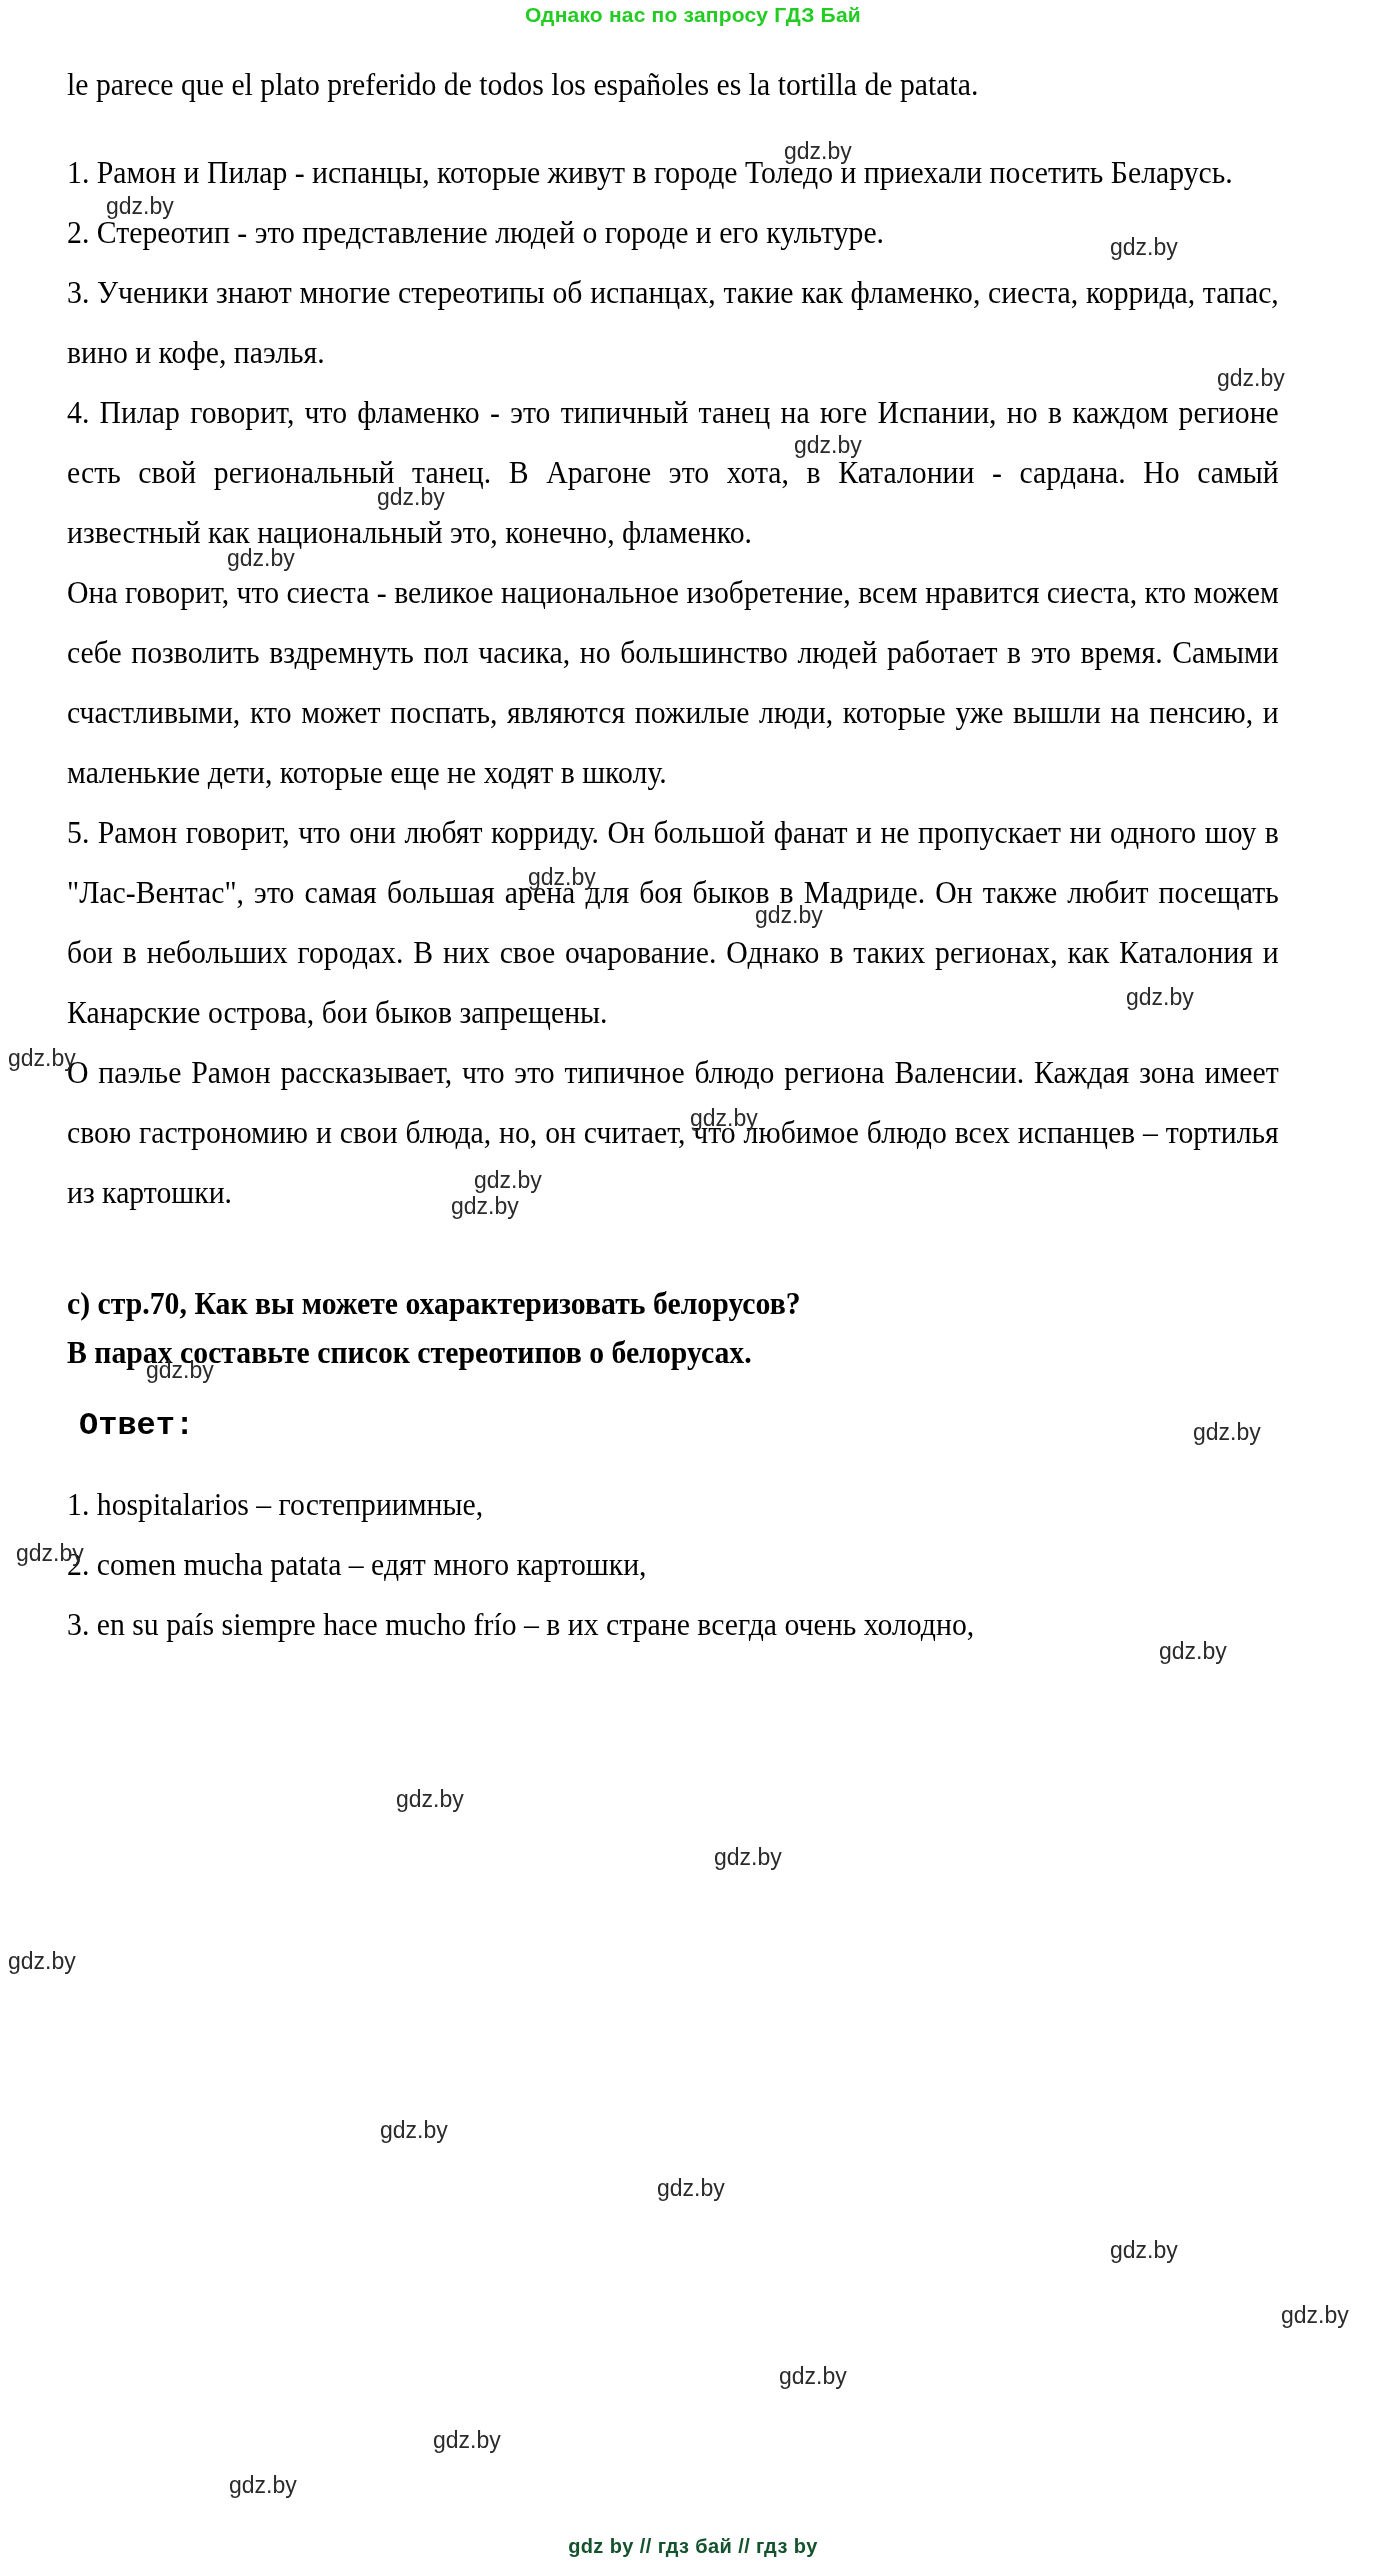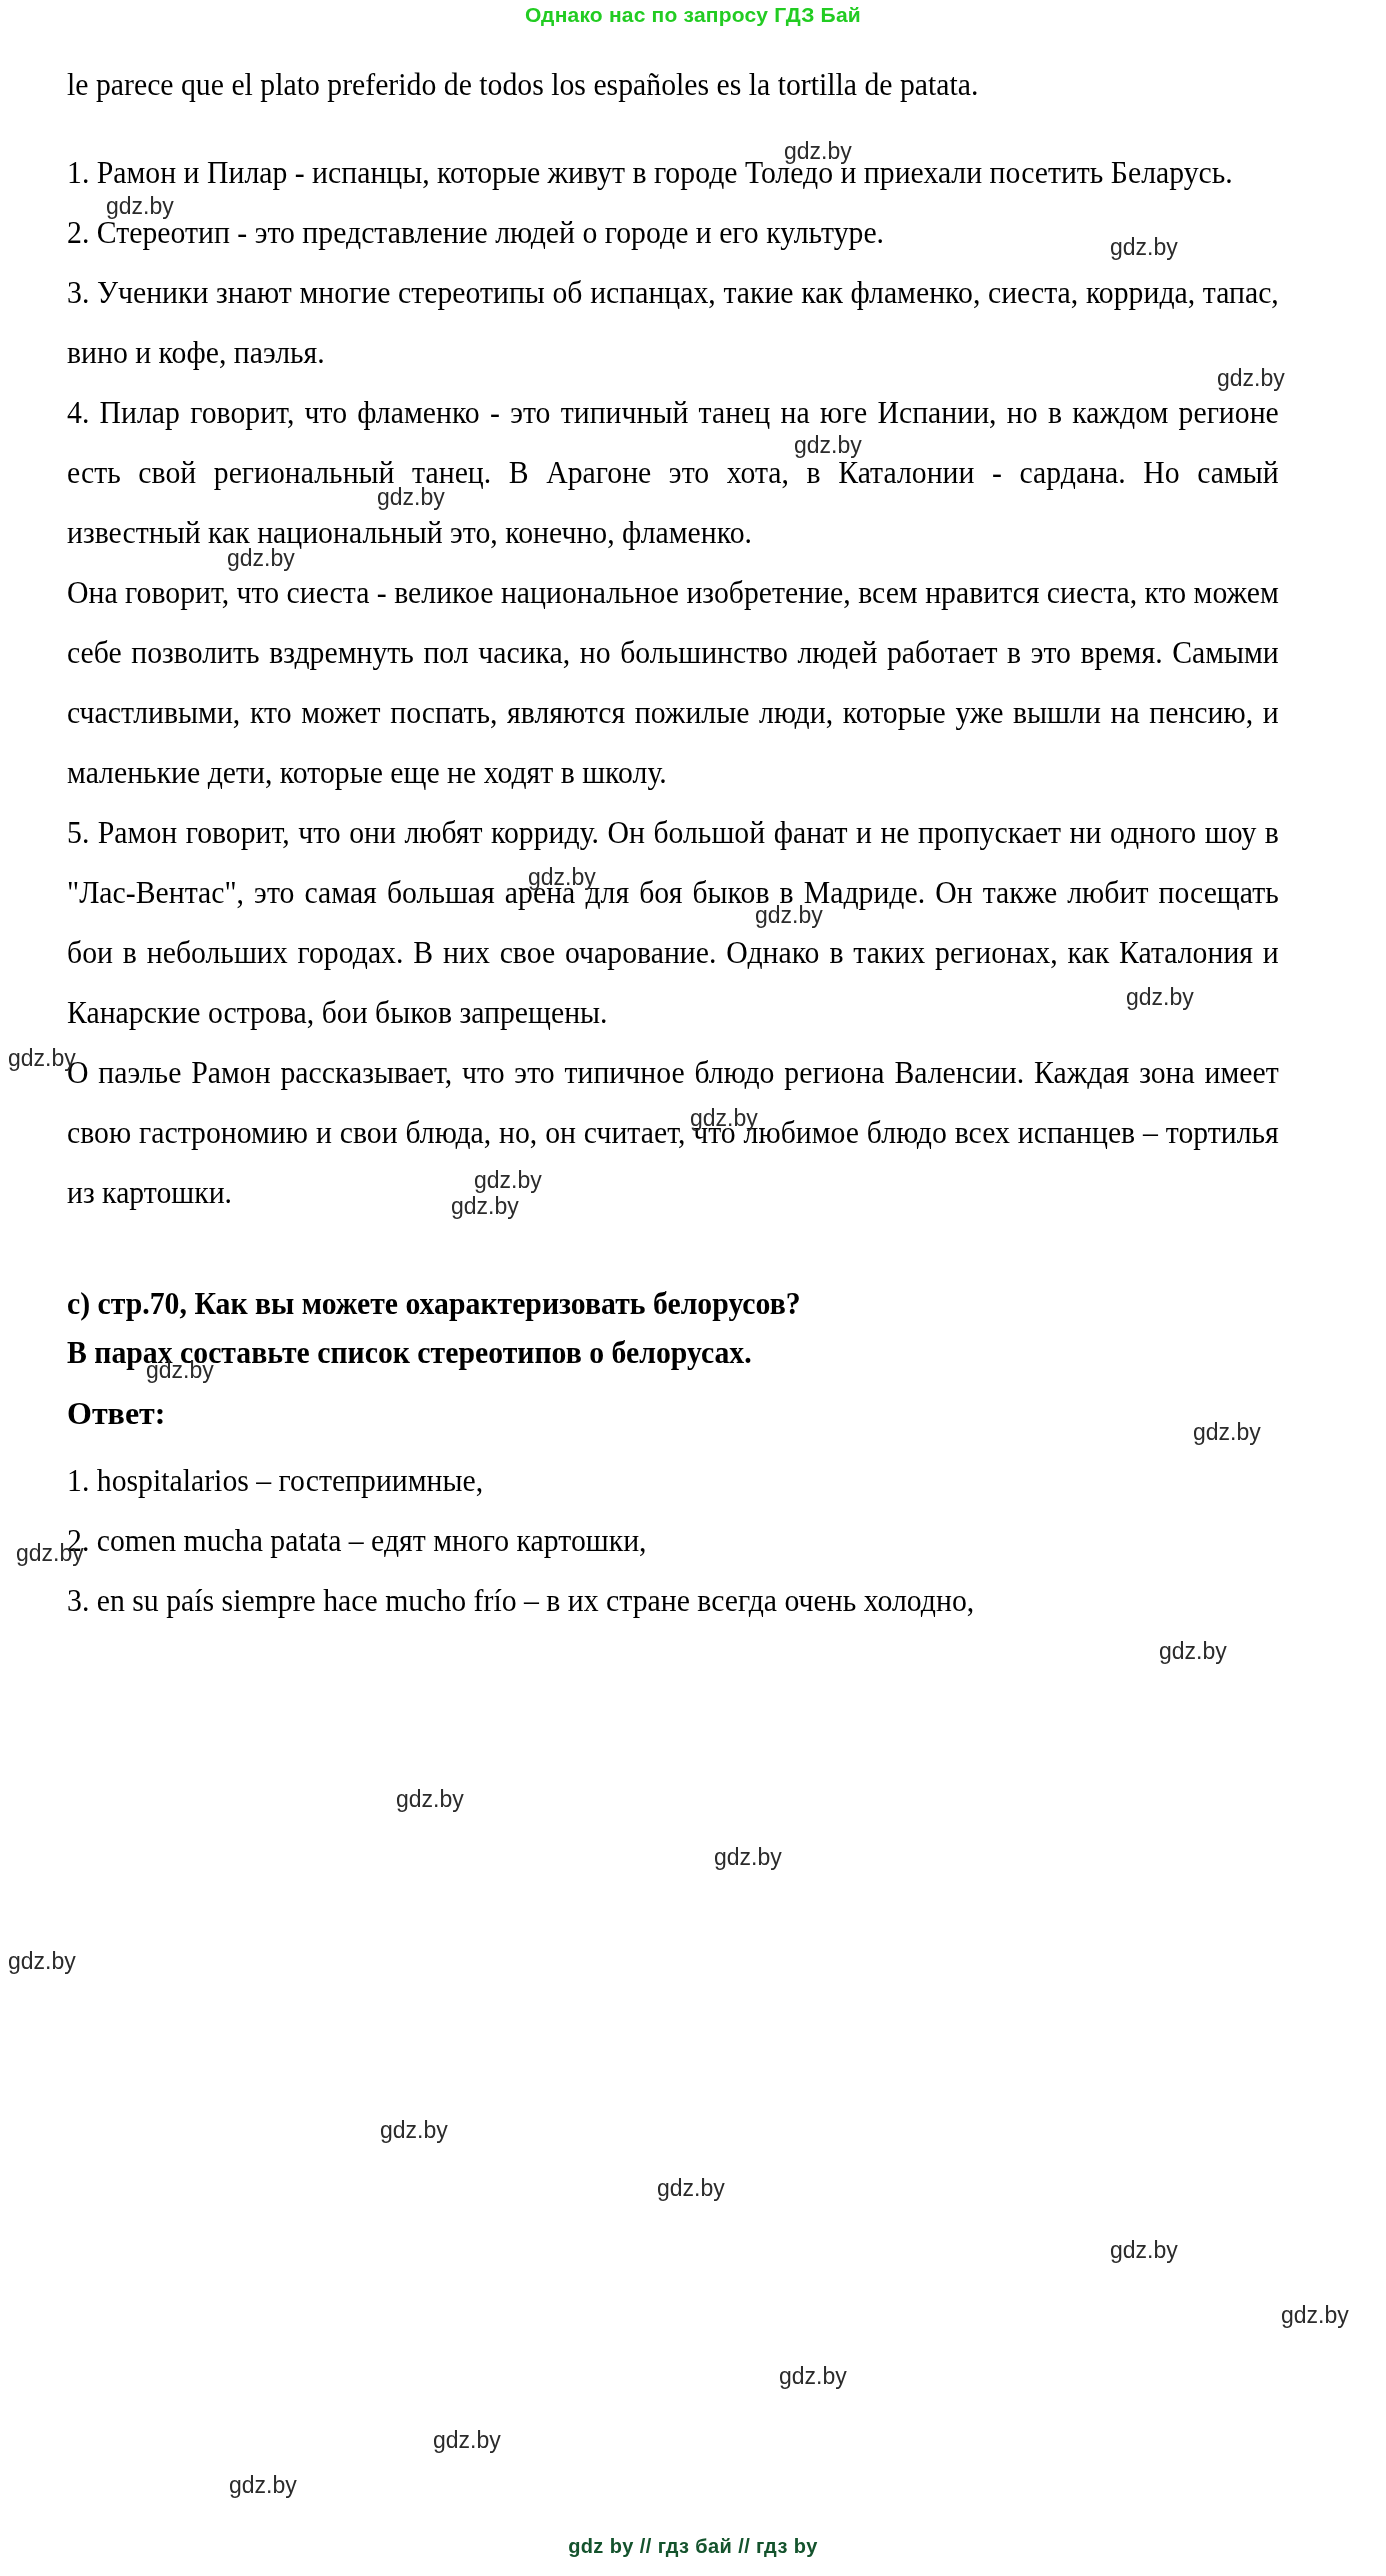--- a/index.html
+++ b/index.html
@@ -63,22 +63,22 @@
     font-family: "Liberation Serif", "DejaVu Serif", serif;
     transform: scaleX(0.93);
     transform-origin: left top;
     width: 1303px;
   }
 
   .answer-label {
     font-size: 32px;
     line-height: 47px;
     font-weight: 700;
-    margin: 0;
-    font-family: Liberation Serif, serif;
+    margin: 12px;
+    font-family: Liberation Mono, monospace;
   }
 
   .list-line {
     font-size: 32px;
     line-height: 60px;
     margin: 0;
     text-align: left;
     font-family: "Liberation Serif", "DejaVu Serif", serif;
     transform: scaleX(0.93);
     transform-origin: left top;

